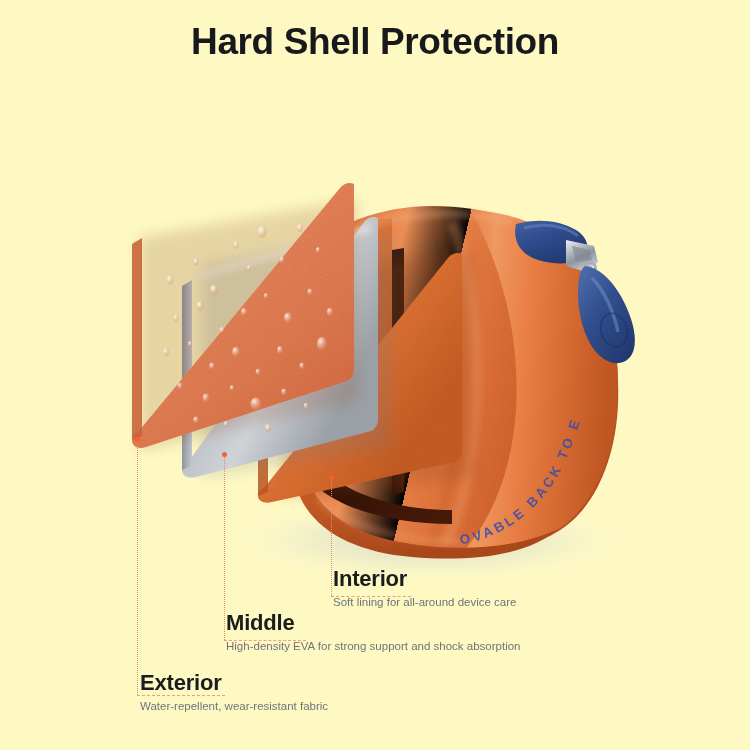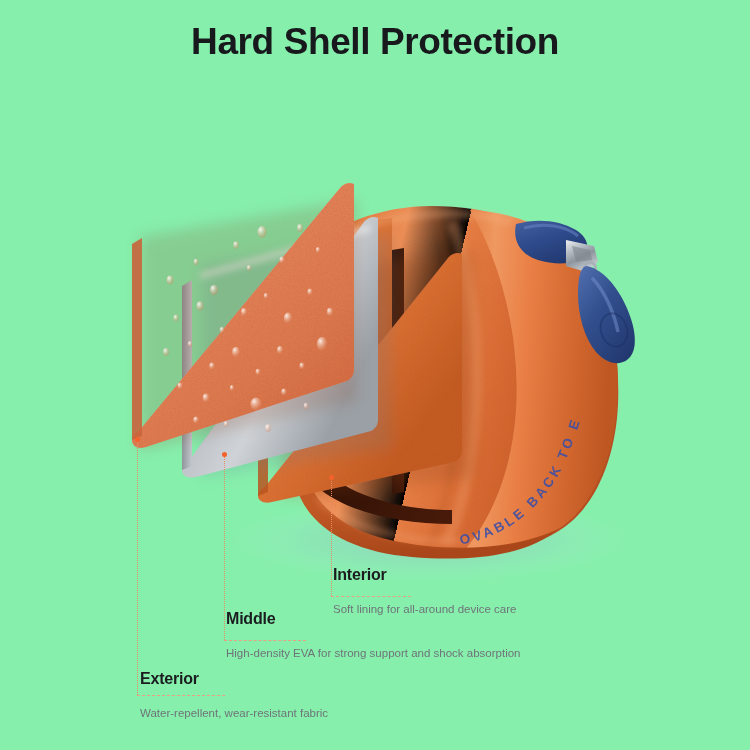--- a/index.html
+++ b/index.html
@@ -11,21 +11,21 @@
     height: 750px;
     overflow: hidden;
     font-family: "Liberation Sans", sans-serif;
     background: #e3ecfd;
   }
 
   #stage {
     position: relative;
     width: 750px;
     height: 750px;
-    background: #86efac;
+    background: #fef9c3;
     overflow: hidden;
   }
 
   
   #headline {
     position: absolute;
     top: 18px;
     left: 0;
     width: 750px;
     text-align: center;
@@ -79,29 +79,29 @@
 
   
   .annot {
     position: absolute;
     z-index: 35;
   }
   .annot .a-title {
     display: block;
     font-family: "Liberation Sans", sans-serif;
     font-weight: bold;
-    font-size: 16px;
+    font-size: 22px;
     line-height: 1.18;
     color: #1a1c1f;
     letter-spacing: -0.2px;
     white-space: nowrap;
   }
   .annot .a-desc {
     display: block;
-    margin-top: 17px;
+    margin-top: 3px;
     font-family: "Liberation Sans", sans-serif;
     font-size: 11.5px;
     line-height: 1.3;
     color: #6f7479;
     white-space: nowrap;
   }
 
   #annot-interior { left: 333px; top: 566px; }
   #annot-middle   { left: 226px; top: 610px; }
   #annot-exterior { left: 140px; top: 670px; }

